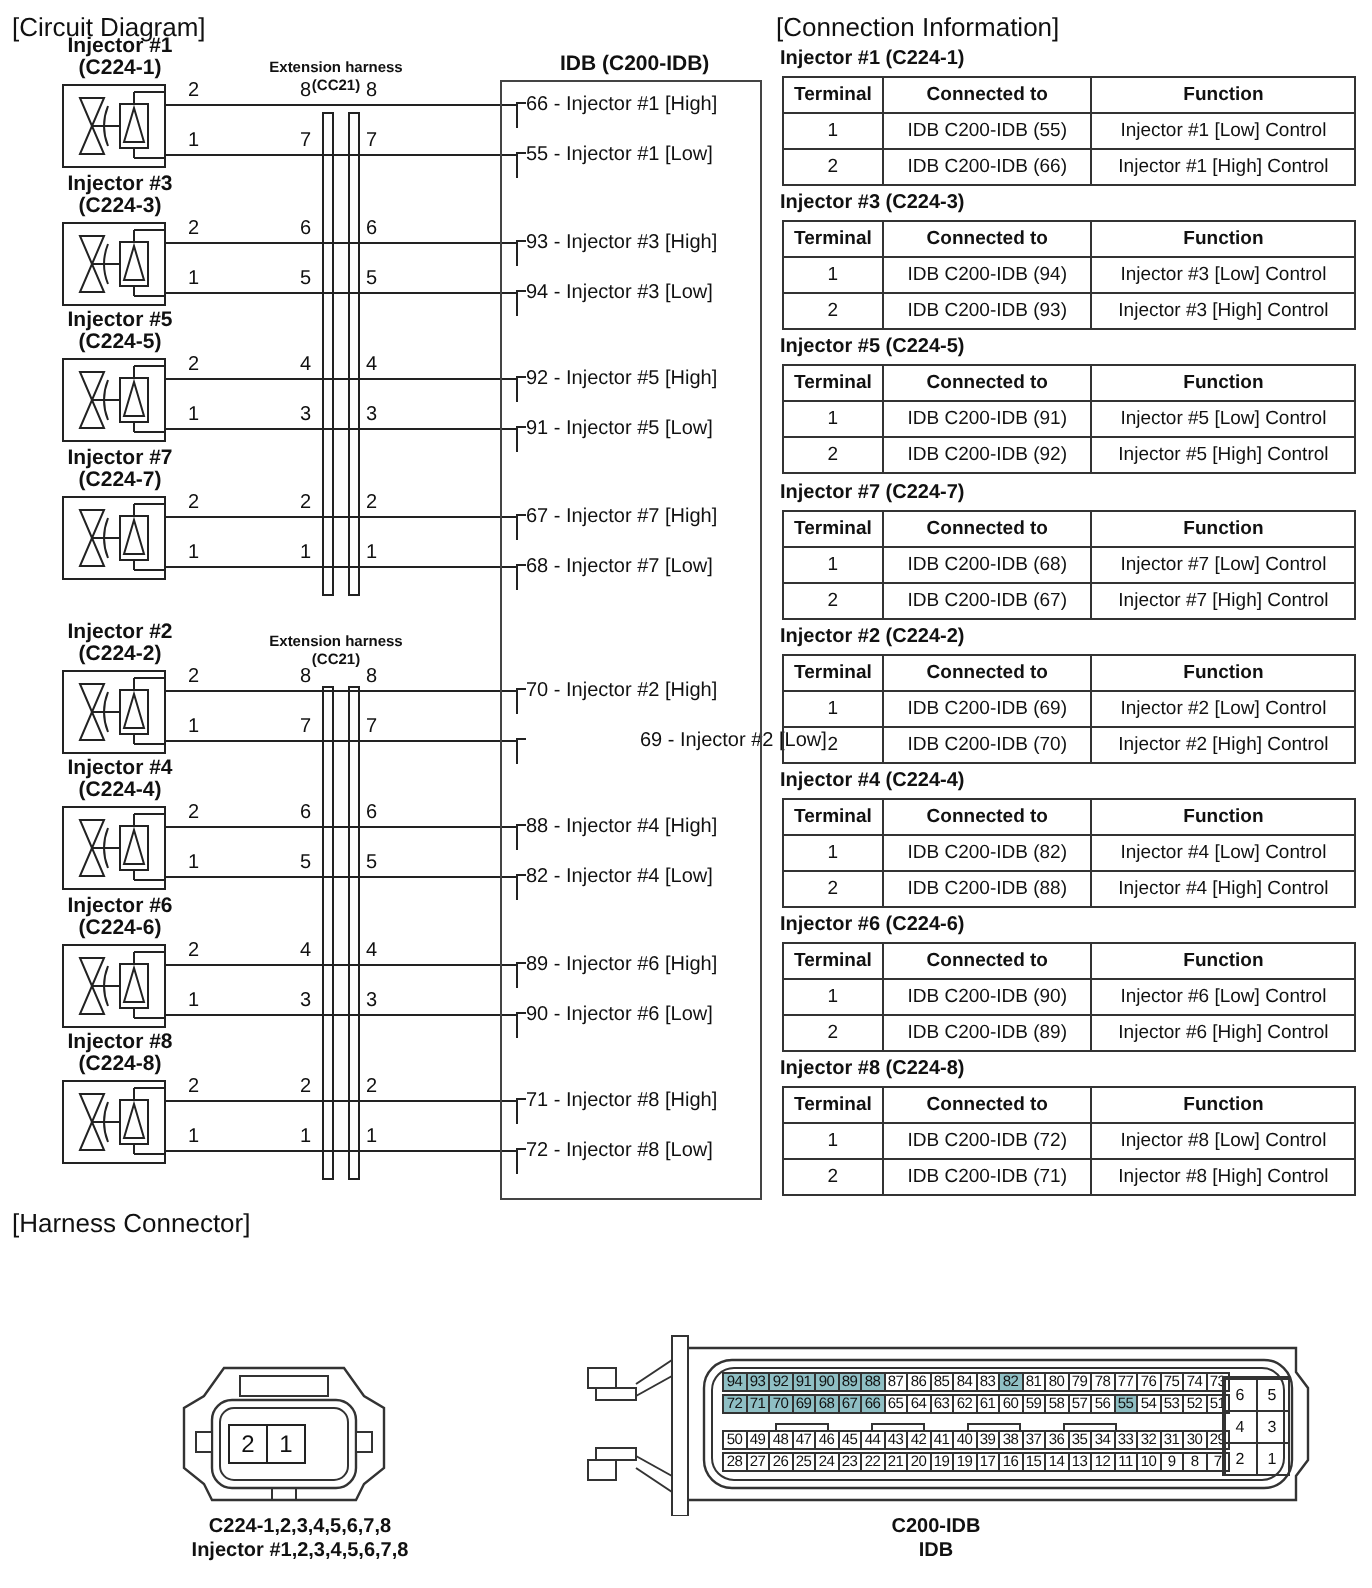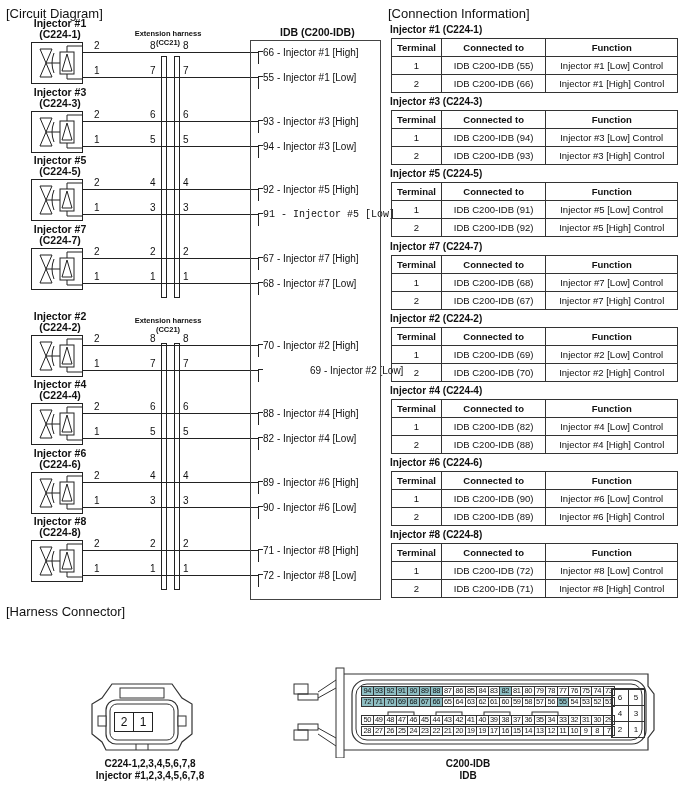--- a/index.html
+++ b/index.html
@@ -114,21 +114,21 @@
     <div class="abs wire" style="left:82px;top:214px;width:176px;"></div>
     <span class="abs pin-num" style="left:94px;top:177px;">2</span>
     <span class="abs pin-num" style="left:94px;top:202px;">1</span>
     <span class="abs pin-num" style="left:150px;top:177px;">4</span>
     <span class="abs pin-num" style="left:150px;top:202px;">3</span>
     <span class="abs pin-num" style="left:183px;top:177px;">4</span>
     <span class="abs pin-num" style="left:183px;top:202px;">3</span>
     <div class="abs term-tick" style="left:258px;top:188px;"></div>
     <span class="abs term-label" style="left:263px;top:184px;">92 - Injector #5 [High]</span>
     <div class="abs term-tick" style="left:258px;top:213px;"></div>
-    <span class="abs term-label" style="left:263px;top:209px;font-family:Liberation Mono, monospace;">91 - Injector #5 [Low]</span>
+    <span class="abs term-label" style="left:263px;top:209px;">91 - Injector #5 [Low]</span>
     <div class="abs inj-label" style="left:15px;top:224px;">
       <div>Injector #7</div>
       <div>(C224-7)</div>
     </div>
     <div class="abs inj-box" style="left:31px;top:248px;">
       <svg width="50" height="40">
         <path d="M8 6 L20 6 L8 34 L20 34 Z" fill="none" stroke="#222" stroke-width="1"></path>
         <line x1="14" y1="20" x2="28" y2="20" stroke="#222"></line>
         <path d="M22 10 Q18 20 22 30" fill="none" stroke="#222"></path>
         <rect x="28" y="9" width="14" height="22" fill="none" stroke="#222"></rect>
@@ -170,21 +170,21 @@
     <div class="abs wire" style="left:82px;top:370px;width:176px;"></div>
     <span class="abs pin-num" style="left:94px;top:333px;">2</span>
     <span class="abs pin-num" style="left:94px;top:358px;">1</span>
     <span class="abs pin-num" style="left:150px;top:333px;">8</span>
     <span class="abs pin-num" style="left:150px;top:358px;">7</span>
     <span class="abs pin-num" style="left:183px;top:333px;">8</span>
     <span class="abs pin-num" style="left:183px;top:358px;">7</span>
     <div class="abs term-tick" style="left:258px;top:344px;"></div>
     <span class="abs term-label" style="left:263px;top:340px;">70 - Injector #2 [High]</span>
     <div class="abs term-tick" style="left:258px;top:369px;"></div>
-    <span class="abs term-label" style="left:267px;top:365px;padding-left:43px;">69 - Injector #2 [Low]</span>
+    <span class="abs term-label" style="left:277px;top:365px;padding-left:43px;">69 - Injector #2 [Low]</span>
     <div class="abs inj-label" style="left:15px;top:379px;">
       <div>Injector #4</div>
       <div>(C224-4)</div>
     </div>
     <div class="abs inj-box" style="left:31px;top:403px;">
       <svg width="50" height="40">
         <path d="M8 6 L20 6 L8 34 L20 34 Z" fill="none" stroke="#222" stroke-width="1"></path>
         <line x1="14" y1="20" x2="28" y2="20" stroke="#222"></line>
         <path d="M22 10 Q18 20 22 30" fill="none" stroke="#222"></path>
         <rect x="28" y="9" width="14" height="22" fill="none" stroke="#222"></rect>

